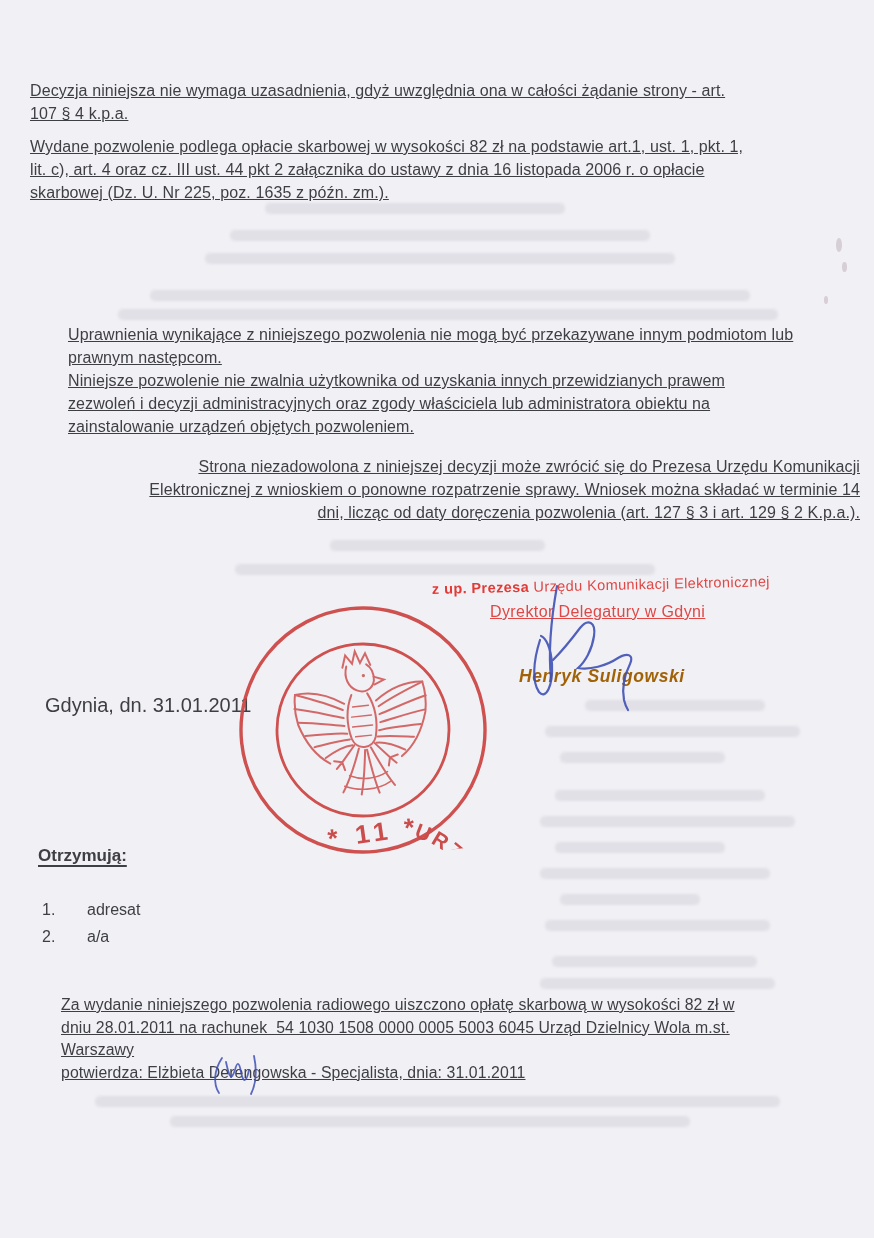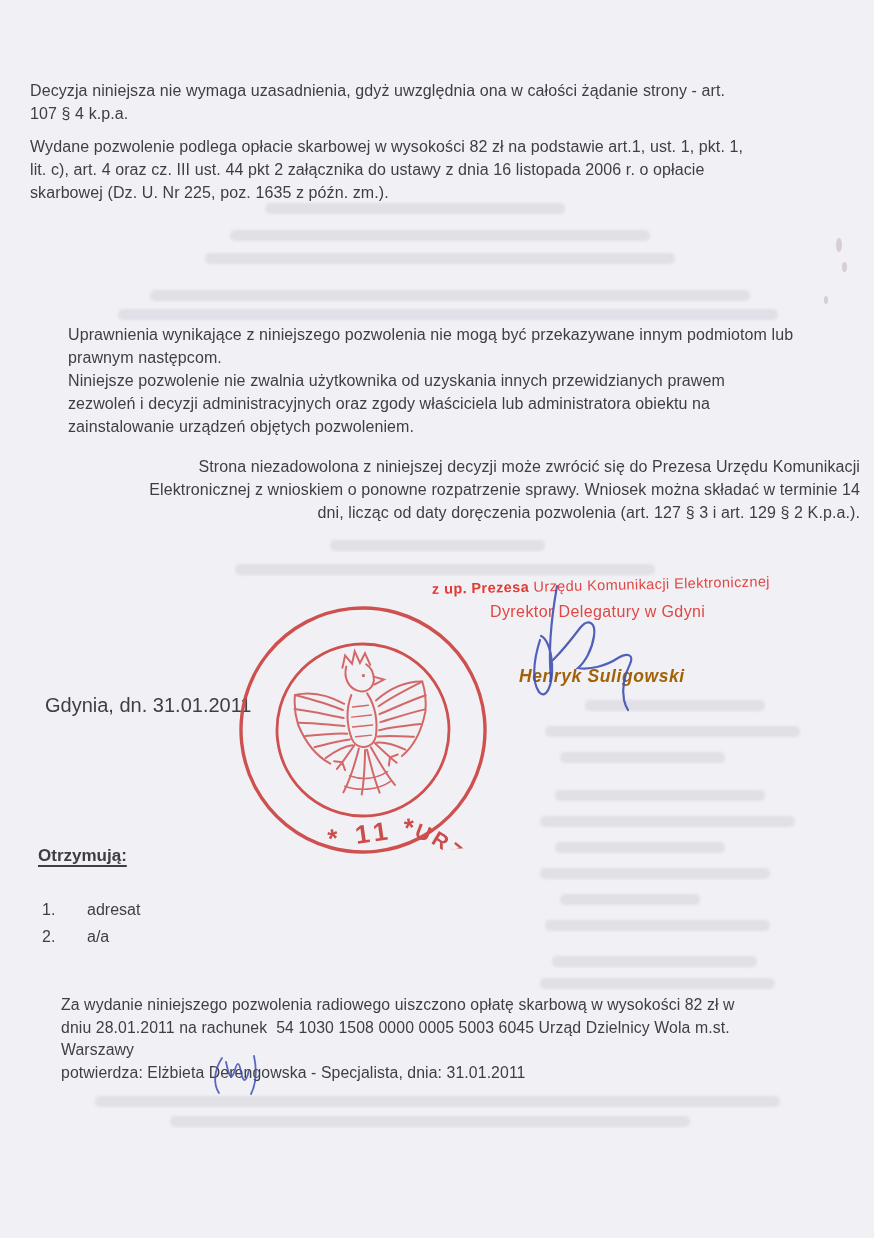--- a/index.html
+++ b/index.html
@@ -13,40 +13,41 @@
   }
   
   .para{
     position:absolute;
     margin:0;
     font-size:16px;
     line-height:23px;
     white-space:pre-wrap;
     letter-spacing:0.1px;
     color:#3e3f44;
+    text-decoration:underline;
   }
   .p1{left:30px;top:79px;width:820px;}
   .p2{left:30px;top:135px;width:820px;}
   .p3{left:28px;top:323px;width:830px;margin-left:40px;}
   .p4{left:30px;top:455px;width:830px;text-align:right;}
   .fee{left:37px;top:994px;width:810px;font-size:15.8px;line-height:22.5px;margin-left:24px;}
   
   .red-block{
     position:absolute;left:432px;top:581px;width:360px;
     color:#e04745;z-index:4;
   }
   .auth-line{
     font-size:14.5px;letter-spacing:0.4px;
     transform:rotate(-1.3deg);transform-origin:left center;
     white-space:nowrap;
   }
   .auth-prefix{font-weight:bold;color:#e23a36;}
   .title-line{
     margin-left:58px;margin-top:6px;
-    font-size:16px;letter-spacing:0.4px;white-space:nowrap;
+    font-size:16px;letter-spacing:0.4px;white-space:nowrap;text-decoration:underline;
   }
   .signer-name{
     position:absolute;left:519px;top:666px;
     font-size:17.5px;font-style:italic;font-weight:bold;
     color:#a16207;letter-spacing:0.6px;z-index:4;white-space:nowrap;
   }
   .place-date{
     position:absolute;left:45px;top:694px;
     font-size:20px;color:#3e3f44;white-space:nowrap;
   }

